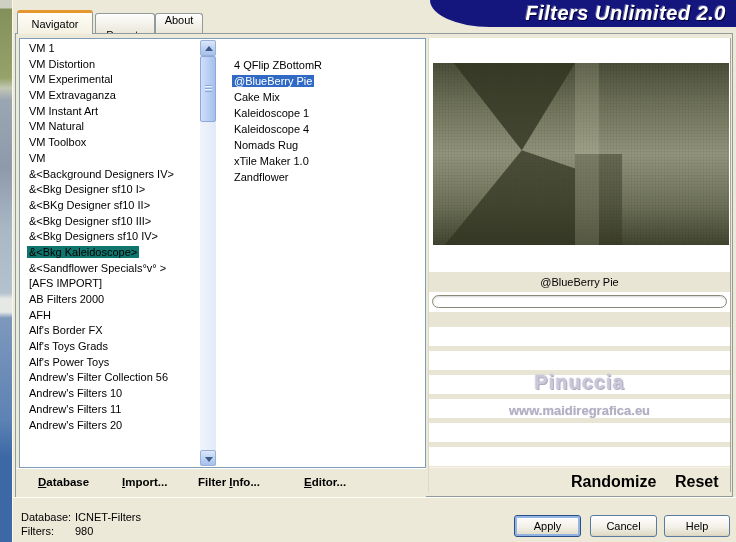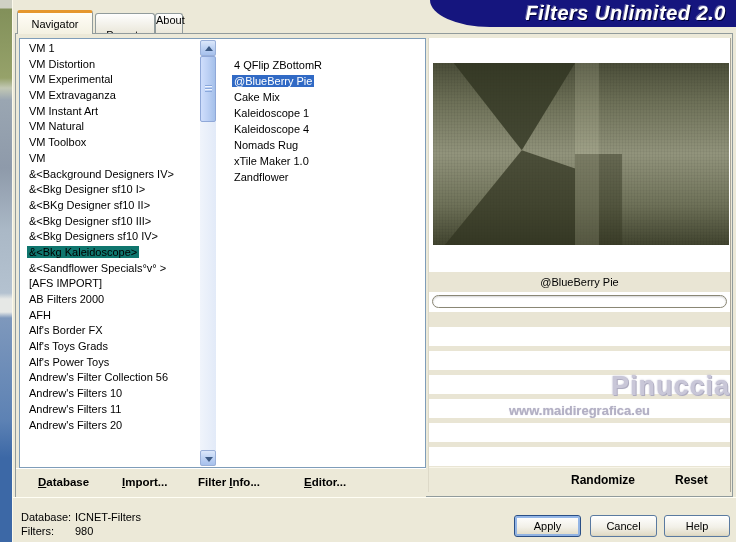--- a/index.html
+++ b/index.html
@@ -22,21 +22,21 @@
   .banner span{color:#fff;font-style:italic;font-weight:bold;font-size:20px;letter-spacing:.5px;
     text-shadow:1px 1px 0 #00003a, -1px -1px 0 rgba(160,160,190,.55);white-space:nowrap;}
 
   
   .tab{position:absolute;box-sizing:border-box;border:1px solid #919b9c;border-bottom:none;
     border-radius:3px 3px 0 0;font-size:11px;color:#000;text-align:center;cursor:default;}
   .tab.active{left:4px;top:10px;height:24px;width:76px;z-index:3;padding-top:5px;
     background:linear-gradient(180deg,#fffdf6,#f4f1e2);border-top:3px solid #e5962d;}
   .tab.t2{left:82px;top:13px;height:21px;width:60px;z-index:1;padding-top:15px;
     background:linear-gradient(180deg,#fefefe,#e9e6d8);}
-  .tab.t3{left:142px;top:13px;height:21px;width:28px;z-index:1;padding-top:0;
+  .tab.t3{left:142px;top:13px;height:21px;width:48px;z-index:1;padding-top:0;
     background:linear-gradient(180deg,#fefefe,#e9e6d8);}
 
   
   .content{position:absolute;left:2px;top:33px;width:718px;height:464px;background:#ece9d8;
     border:1px solid #919b9c;box-sizing:border-box;z-index:2;}
 
   
   .listsbox{position:absolute;left:3px;top:4px;width:407px;height:430px;background:#fff;
     border:1px solid #7f9db9;box-sizing:border-box;}
   .cat-list{position:absolute;left:1px;top:2px;width:178px;bottom:1px;overflow:hidden;}
@@ -79,28 +79,28 @@
   .pv.band{left:48%;top:0;width:8%;height:100%;background:rgba(228,228,198,.16);}
 
   .label-band{position:absolute;left:0;top:234px;width:100%;height:20px;background:#e9e5d4;
     font-size:11px;text-align:center;line-height:20px;color:#000;}
   .slider{position:absolute;left:3px;top:257px;width:295px;height:13px;box-sizing:border-box;
     background:#fff;border:1px solid #8a8775;border-radius:7px;
     box-shadow:inset 0 1px 2px rgba(0,0,0,.18);}
   .band2{position:absolute;left:0;top:274px;width:100%;height:15px;background:#e9e5d4;}
   .stripes{position:absolute;left:0;top:289px;width:100%;height:140px;
     background:repeating-linear-gradient(180deg,#fff 0 19px,#e9e5d4 19px 24px);}
-  .wm-title{position:absolute;left:0;top:44px;width:100%;text-align:right;
-    font-size:27px;font-weight:bold;color:#c9c7d8;letter-spacing:1px;
+  .wm-title{position:absolute;left:0;top:44px;width:100%;text-align:center;
+    font-size:20px;font-weight:bold;color:#c9c7d8;letter-spacing:1px;
     text-shadow:1px 1px 0 #aeacc0,0 0 2px #bdbbce;}
   .wm-url{position:absolute;left:0;top:76px;width:100%;text-align:center;
     font-size:13px;font-weight:bold;color:#b3b0c4;text-shadow:0 0 1px #c8c6d6;}
   .panel-actions{position:absolute;left:0;top:429px;width:100%;height:25px;background:#ece9d8;
     border-top:1px solid #f8f5e8;}
-  .act{position:absolute;top:5px;font-size:12px;font-weight:bold;color:#000;cursor:default;}
+  .act{position:absolute;top:5px;font-size:16px;font-weight:bold;color:#000;cursor:default;}
   .act.rand{left:142px;} .act.reset{left:246px;}
 
   
   .menubar{position:absolute;left:0px;top:434px;width:410px;height:28px;background:#ece9d8;
     border-top:1px solid #fff;}
   .menu-item{position:absolute;top:7px;font-size:11.5px;font-weight:bold;color:#000;cursor:default;}
   .menu-item .u{text-decoration:underline;}
   .menu-item:nth-of-type(1){left:22px;} .menu-item:nth-of-type(2){left:106px;}
   .menu-item:nth-of-type(3){left:182px;} .menu-item:nth-of-type(4){left:288px;}
 

